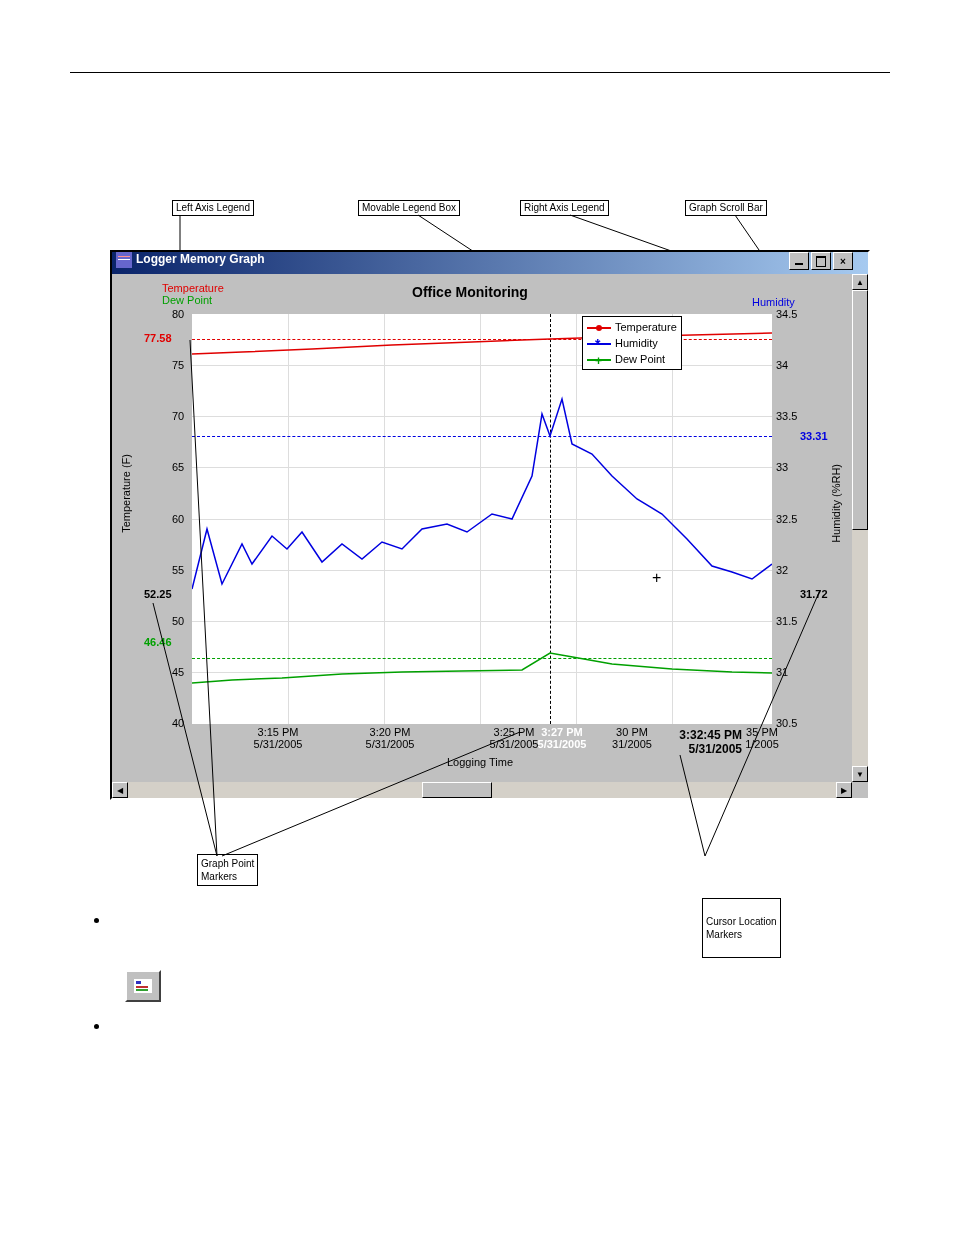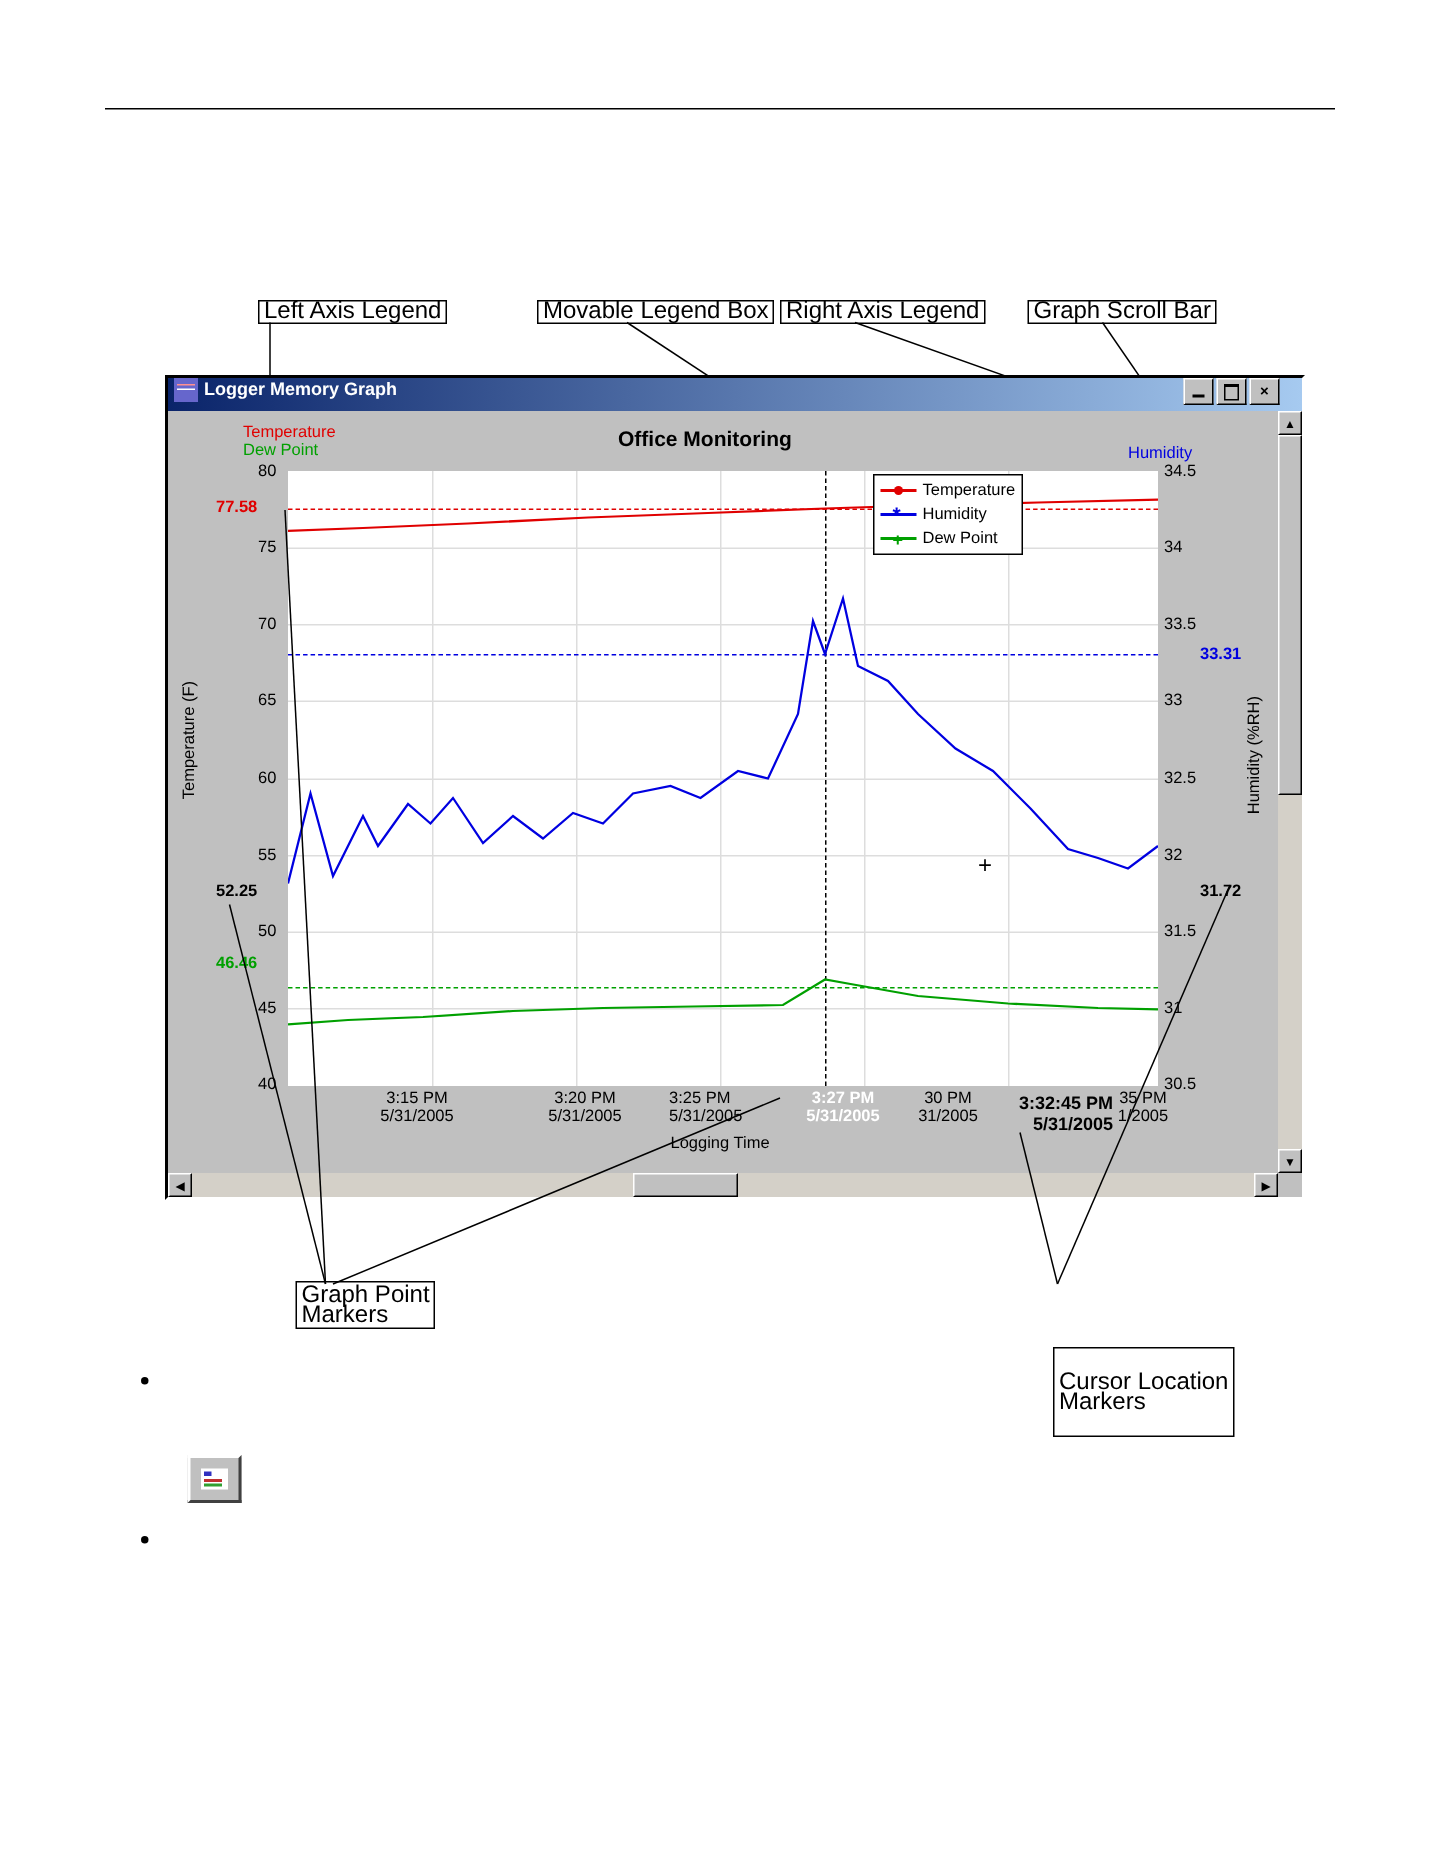--- a/index.html
+++ b/index.html
@@ -1,20 +1,20 @@
 <!DOCTYPE html>
 <html><head>
 <meta charset="utf-8">
 <style>
   html,body{margin:0;padding:0;background:#fff;font-family:Arial,Helvetica,sans-serif;font-size:12px;color:#000}
   .page{position:relative;width:954px;height:1235px}
   .hr{position:absolute;left:70px;top:72px;width:820px;border-top:1px solid #000}
 
   
-  .callout{position:absolute;font-size:16px;background:#fff;border:1px solid #000;padding:1px 3px;line-height:12px}
+  .callout{position:absolute;font-size:10px;background:#fff;border:1px solid #000;padding:1px 3px;line-height:12px}
 
   
   .win{position:absolute;left:110px;top:250px;width:760px;height:550px;background:#c0c0c0;border:2px solid #000;border-right-color:#fff;border-bottom-color:#fff;box-sizing:border-box}
   .titlebar{height:34px;background:linear-gradient(to right,#0a246a,#a6caf0);color:#fff;display:flex;align-items:flex-start;padding:0 15px 0 4px;font-weight:bold;font-size:12px}
   .titlebar .title{flex:1}
   .tbtn{width:18px;height:16px;background:#c0c0c0;border:1px solid #000;border-top-color:#fff;border-left-color:#fff;margin-left:2px;display:flex;align-items:center;justify-content:center;font-size:10px;color:#000;font-family:Arial}
   .tbtn.min::after{content:"";width:8px;height:0;border-bottom:2px solid #000;position:relative;top:3px}
   .tbtn.max::after{content:"";width:8px;height:8px;border:1px solid #000;border-top-width:2px}
   .tbtn.close{font-weight:bold}
   .ticon{width:16px;height:16px;margin-right:4px;background:#6666cc;display:inline-block;position:relative}
@@ -159,21 +159,21 @@
 
       <div class="vaxis lbl" style="left:8px;top:180px">Temperature (F)</div>
       <div class="vaxis lbl" style="left:718px;top:190px">Humidity (%RH)</div>
 
       <div class="lbl" style="left:126px;top:452px;text-align:center;width:80px">
         <span>3:15 PM</span><br><span>5/31/2005</span>
       </div>
       <div class="lbl" style="left:238px;top:452px;text-align:center;width:80px">
         <span>3:20 PM</span><br><span>5/31/2005</span>
       </div>
-      <div class="lbl" style="left:334px;top:452px;text-align:left;width:80px">
+      <div class="lbl" style="left:362px;top:452px;text-align:center;width:80px">
         <span>3:25 PM</span><br><span>5/31/2005</span>
       </div>
       <div class="lbl" style="left:490px;top:452px;text-align:center;width:60px">
         <span>30 PM</span><br><span>31/2005</span>
       </div>
       <div class="lbl" style="left:620px;top:452px;text-align:center;width:60px">
         <span>35 PM</span><br><span>1/2005</span>
       </div>
 
       <div class="lbl bold" style="left:410px;top:452px;color:#fff;text-align:center;width:80px">

